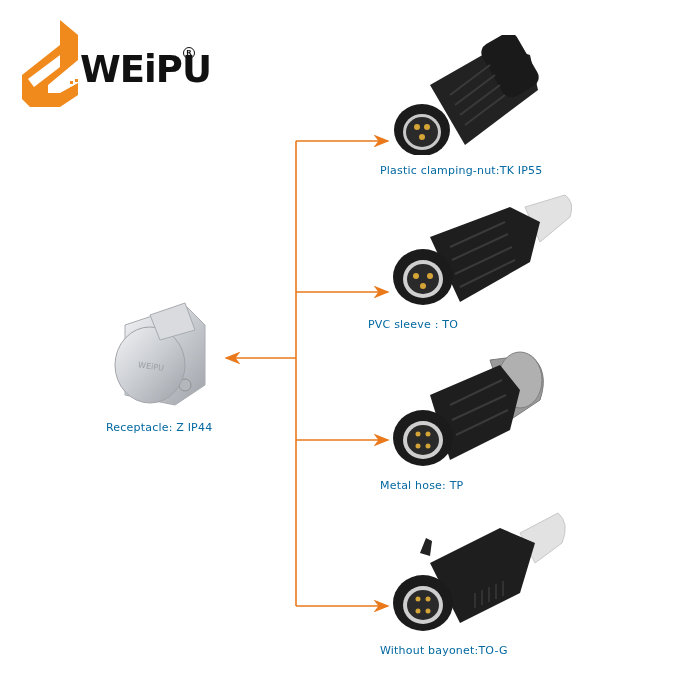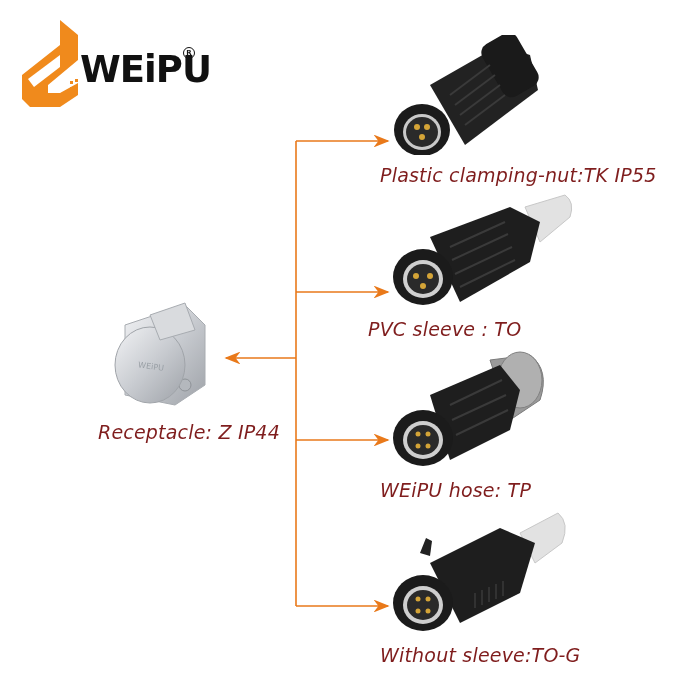--- a/index.html
+++ b/index.html
@@ -1,18 +1,18 @@
 <!DOCTYPE html>
 <html><head>
   <meta charset="utf-8">
   <style>
     html, body { margin: 0; padding: 0; background: #ffffff; }
     body { width: 700px; height: 700px; position: relative; overflow: hidden;
            font-family: "DejaVu Sans", sans-serif; color: #111; }
-    .label { position: absolute; font-size: 19px; letter-spacing: 0.2px; color: #7f1d1d; white-space: nowrap; font-style: italic; }
+    .label { position: absolute; font-size: 11px; letter-spacing: 0.2px; color: #0369a1; white-space: nowrap; }
     .logo-text { position: absolute; left: 80px; top: 48px; font-family: "DejaVu Sans", sans-serif;
                  font-weight: bold; font-size: 37px; letter-spacing: -1px; color: #111; }
     .reg { position: absolute; left: 183px; top: 47px; width: 10px; height: 10px; border: 1.5px solid #111;
            border-radius: 50%; font-size: 7px; font-weight: bold; line-height: 10px; text-align: center; }
     svg { position: absolute; left: 0; top: 0; }
   </style>
 </head>
 <body>
 
 <div>
@@ -55,21 +55,21 @@
         <stop offset="0.5" stop-color="#c9ccd1"></stop>
         <stop offset="1" stop-color="#9ea2a8"></stop>
     </linearGradient>
   </defs>
   <path d="M20 40 L80 20 L100 40 L100 100 L70 120 L20 110 Z" fill="url(#metal)" stroke="#a8acb1"></path>
   <circle cx="80" cy="100" r="6" fill="#b4b8bd" stroke="#8e9297"></circle>
   <ellipse cx="45" cy="80" rx="35" ry="38" fill="url(#metal)" stroke="#a0a4a9"></ellipse>
   <path d="M45 30 L80 18 L90 45 L55 55 Z" fill="#d9dbde" stroke="#a8acb1"></path>
   <text x="33" y="84" font-size="8" fill="#9aa0a6" font-family="DejaVu Sans, sans-serif" transform="rotate(8 45 82)">WEiPU</text>
 </svg>
-<div class="label" style="left:98px;top:421px">Receptacle: Z  IP44</div>
+<div class="label" style="left:106px;top:421px">Receptacle: Z  IP44</div>
 
 <svg width="150" height="120" style="left:390px;top:35px">
   <path d="M40 50 L110 10 L140 20 L148 55 L75 110 Z" fill="#222"></path>
   <rect x="100" y="0" width="40" height="60" rx="10" fill="#1a1a1a" transform="rotate(-30 120 30)"></rect>
   <g stroke="#3a3a3a" stroke-width="2">
     <line x1="60" y1="60" x2="100" y2="30"></line>
       <line x1="65" y1="70" x2="105" y2="40"></line>
     <line x1="70" y1="80" x2="110" y2="50"></line>
       <line x1="75" y1="90" x2="115" y2="60"></line>
   </g>
@@ -110,34 +110,34 @@
       <line x1="66" y1="85" x2="118" y2="60"></line>
   </g>
   <ellipse cx="33" cy="88" rx="30" ry="28" fill="#1b1b1b"></ellipse>
   <ellipse cx="33" cy="90" rx="20" ry="19" fill="#cfcfcf"></ellipse>
   <ellipse cx="33" cy="90" rx="16" ry="15" fill="#2a2a2a"></ellipse>
   <circle cx="28" cy="84" r="2.5" fill="#d4a437"></circle>
     <circle cx="38" cy="84" r="2.5" fill="#d4a437"></circle>
   <circle cx="28" cy="96" r="2.5" fill="#d4a437"></circle>
     <circle cx="38" cy="96" r="2.5" fill="#d4a437"></circle>
 </svg>
-<div class="label" style="left:380px;top:479px">WEiPU hose: TP</div>
+<div class="label" style="left:380px;top:479px">Metal hose: TP</div>
 
 <svg width="190" height="130" style="left:390px;top:508px">
   <path d="M130 25 L168 5 Q180 15 172 35 L145 55 Z" fill="#e2e2e2" stroke="#c8c8c8"></path>
   <path d="M40 55 L110 20 L145 35 L130 85 L70 115 Z" fill="#1e1e1e"></path>
   <path d="M30 45 L36 30 L42 33 L40 48 Z" fill="#222"></path>
   <g stroke="#3a3a3a" stroke-width="1.5">
     <line x1="85" y1="85" x2="85" y2="100"></line>
       <line x1="92" y1="82" x2="92" y2="97"></line>
     <line x1="99" y1="79" x2="99" y2="94"></line>
       <line x1="106" y1="76" x2="106" y2="91"></line>
       <line x1="113" y1="73" x2="113" y2="88"></line>
   </g>
   <ellipse cx="33" cy="95" rx="30" ry="28" fill="#1b1b1b"></ellipse>
   <ellipse cx="33" cy="97" rx="20" ry="19" fill="#cfcfcf"></ellipse>
   <ellipse cx="33" cy="97" rx="16" ry="15" fill="#2a2a2a"></ellipse>
   <circle cx="28" cy="91" r="2.5" fill="#d4a437"></circle>
     <circle cx="38" cy="91" r="2.5" fill="#d4a437"></circle>
   <circle cx="28" cy="103" r="2.5" fill="#d4a437"></circle>
     <circle cx="38" cy="103" r="2.5" fill="#d4a437"></circle>
 </svg>
-<div class="label" style="left:380px;top:644px">Without sleeve:TO-G</div>
+<div class="label" style="left:380px;top:644px">Without bayonet:TO-G</div>
 
 </body></html>

